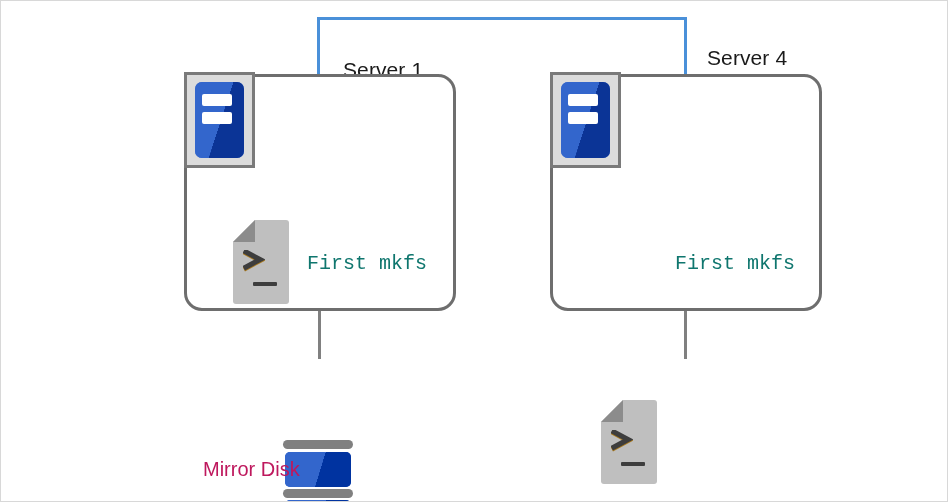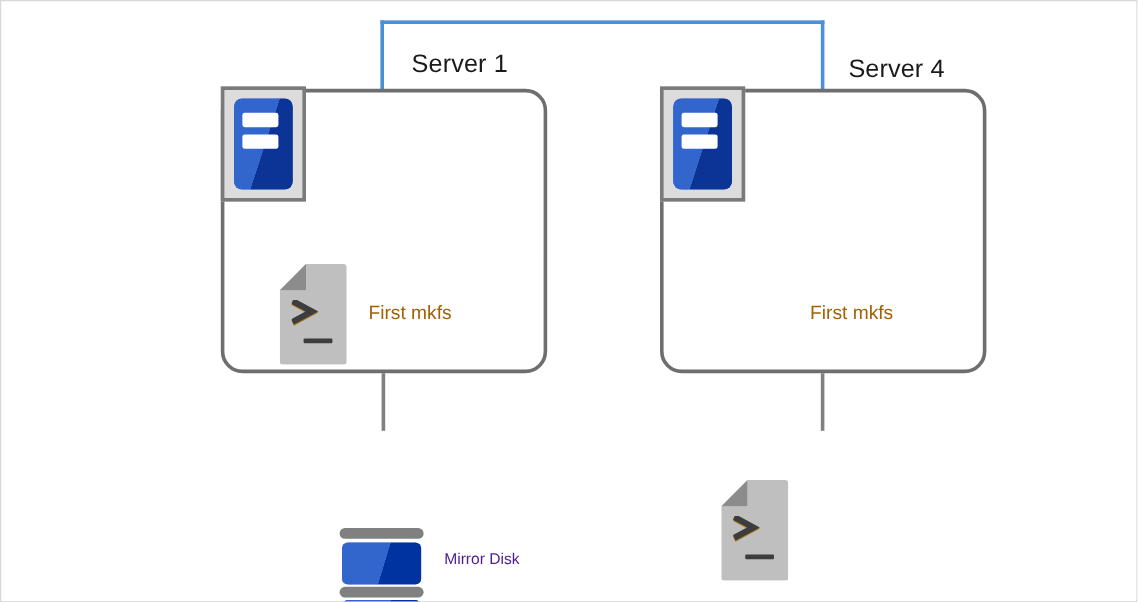--- a/index.html
+++ b/index.html
@@ -121,24 +121,25 @@
     position: absolute;
     left: 20px;
     top: 62px;
     width: 24px;
     height: 4px;
     background: #3d3d3d;
     border-radius: 1px;
   }
 
   .mkfs-label {
-    font-size: 16px;
-    color: #a16207;
+    font-size: 20px;
+    color: #0f766e;
     white-space: nowrap;
     line-height: 1;
+    font-family: Liberation Mono, monospace;
   }
 
   
   .connector {
     width: 3px;
     background: #808080;
   }
 
   
   .disk {
@@ -162,35 +163,35 @@
     background: #3366CC;
   }
   .disk-block::before {
     content: "";
     position: absolute;
     inset: 0;
     background: linear-gradient(107deg, #3366CC 0%, #3366CC 53%, #0033A0 53.2%, #0033A0 100%);
   }
 
   .disk-label {
-    font-size: 13px;
-    color: #4c1d95;
+    font-size: 20px;
+    color: #be185d;
     white-space: nowrap;
     line-height: 1;
-    text-align: right;
+    text-align: left;
   }
 </style>
 </head>
 <body>
 
 <div id="canvas">
 
   <div class="abs interconnect"></div>
 
-  <div class="abs server-label" style="left:342px; top:42px;">Server 1</div>
+  <div class="abs server-label" style="left:342px; top:58px;">Server 1</div>
 
   <div class="abs server-box" style="left:183px; top:73px;"></div>
 
   <div class="abs server-icon" style="left:183px; top:71px;">
     <div class="server-icon-inner">
       <div class="server-bar b1"></div>
       <div class="server-bar b2"></div>
     </div>
   </div>
 

